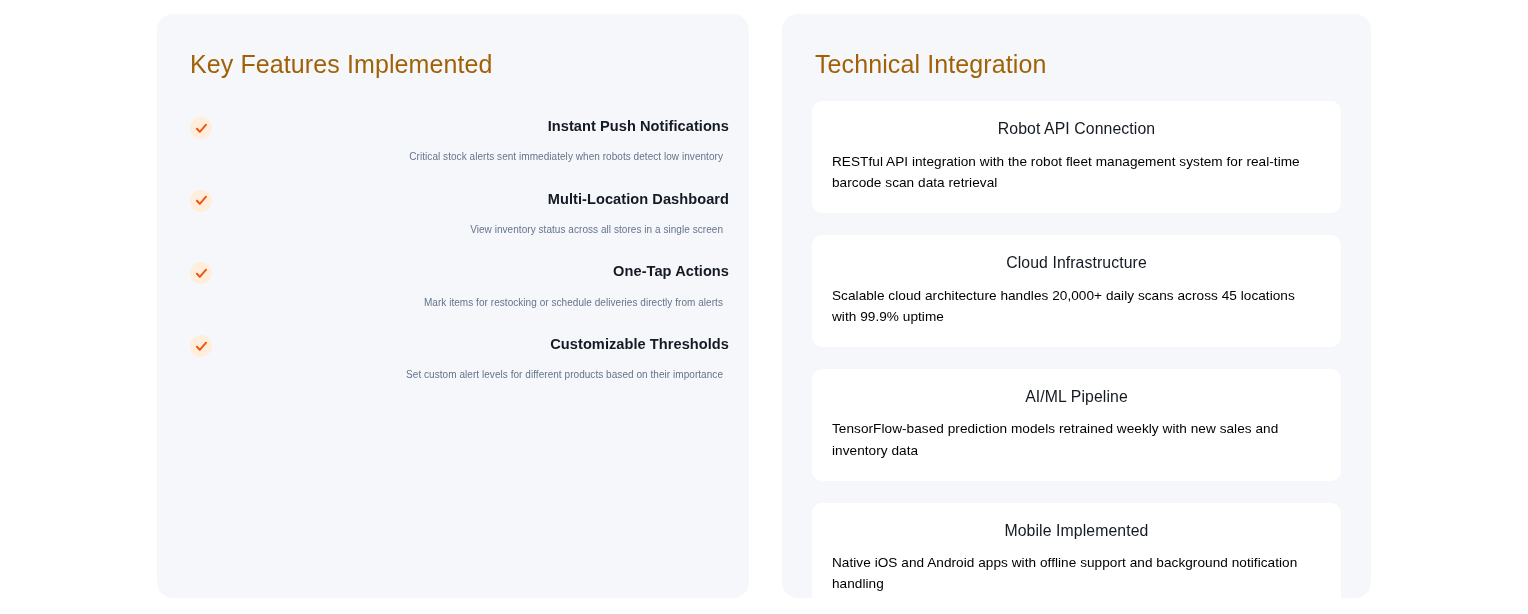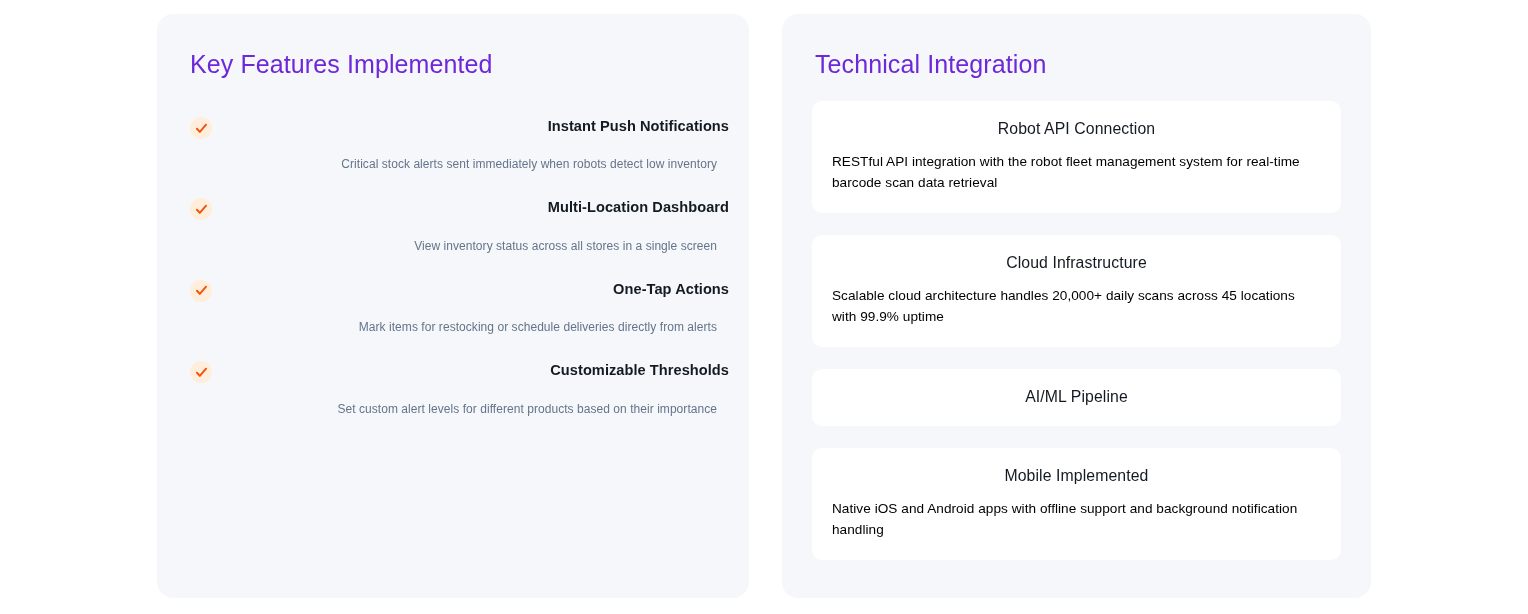--- a/index.html
+++ b/index.html
@@ -44,21 +44,21 @@
     height: 584px;
   }
 
   .panel-title {
     position: absolute;
     left: 33px;
     top: 35px;
     margin: 0;
     font-size: 25px;
     font-weight: 400;
-    color: #6d28d9;
+    color: #a16207;
     letter-spacing: 0.1px;
     line-height: 1.2;
     white-space: nowrap;
   }
 
   
   .feature-list {
     position: absolute;
     left: 33px;
     top: 91px;
@@ -97,23 +97,23 @@
     margin: 0;
     padding-top: 12px;
     font-size: 14.6px;
     font-weight: 700;
     color: #131a24;
     line-height: 1.25;
     letter-spacing: 0.05px;
   }
 
   .feature-desc {
-    margin: 12px;
+    margin: 6px;
     padding-top: 9px;
-    font-size: 12px;
+    font-size: 10px;
     font-weight: 400;
     color: #64748b;
     line-height: 1.35;
     letter-spacing: 0.05px;
   }
 
   
   .card-list {
     position: absolute;
     left: 30px;
@@ -218,20 +218,21 @@
         <p class="card-desc">RESTful API integration with the robot fleet management system for real-time barcode scan data retrieval</p>
       </li>
 
       <li class="card">
         <h3 class="card-title">Cloud Infrastructure</h3>
         <p class="card-desc">Scalable cloud architecture handles 20,000+ daily scans across 45 locations with 99.9% uptime</p>
       </li>
 
       <li class="card">
         <h3 class="card-title">AI/ML Pipeline</h3>
+        <p class="card-desc">TensorFlow-based prediction models retrained weekly with new sales and inventory data</p>
       </li>
 
       <li class="card">
         <h3 class="card-title">Mobile Implemented</h3>
         <p class="card-desc">Native iOS and Android apps with offline support and background notification handling</p>
       </li>
 
     </ul>
   </section>
 

